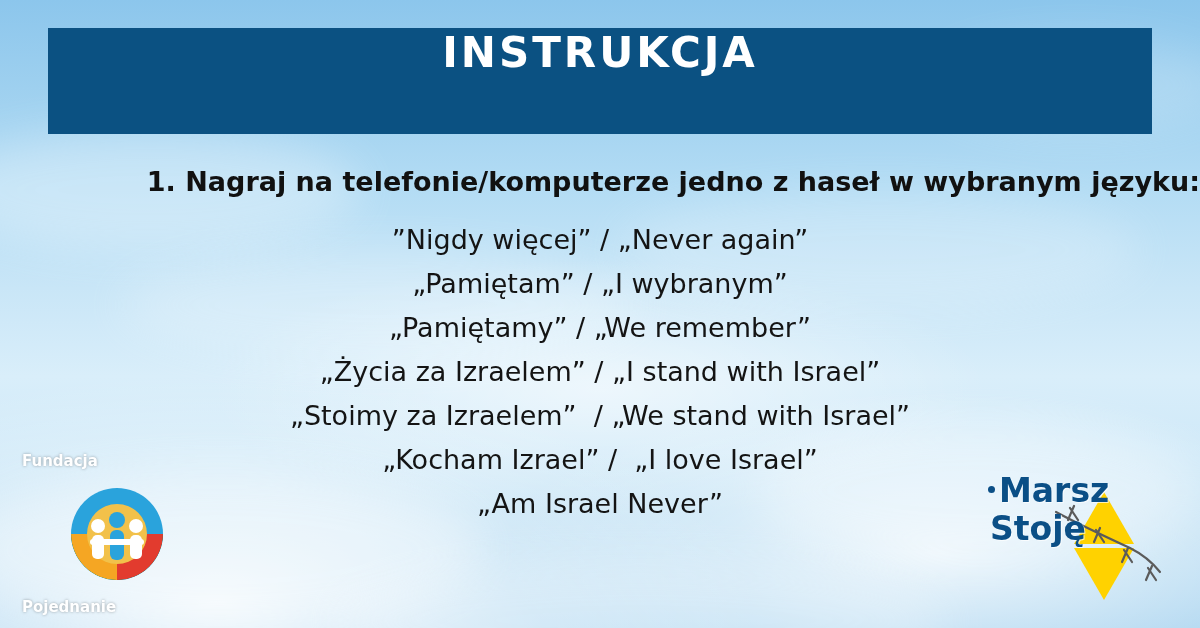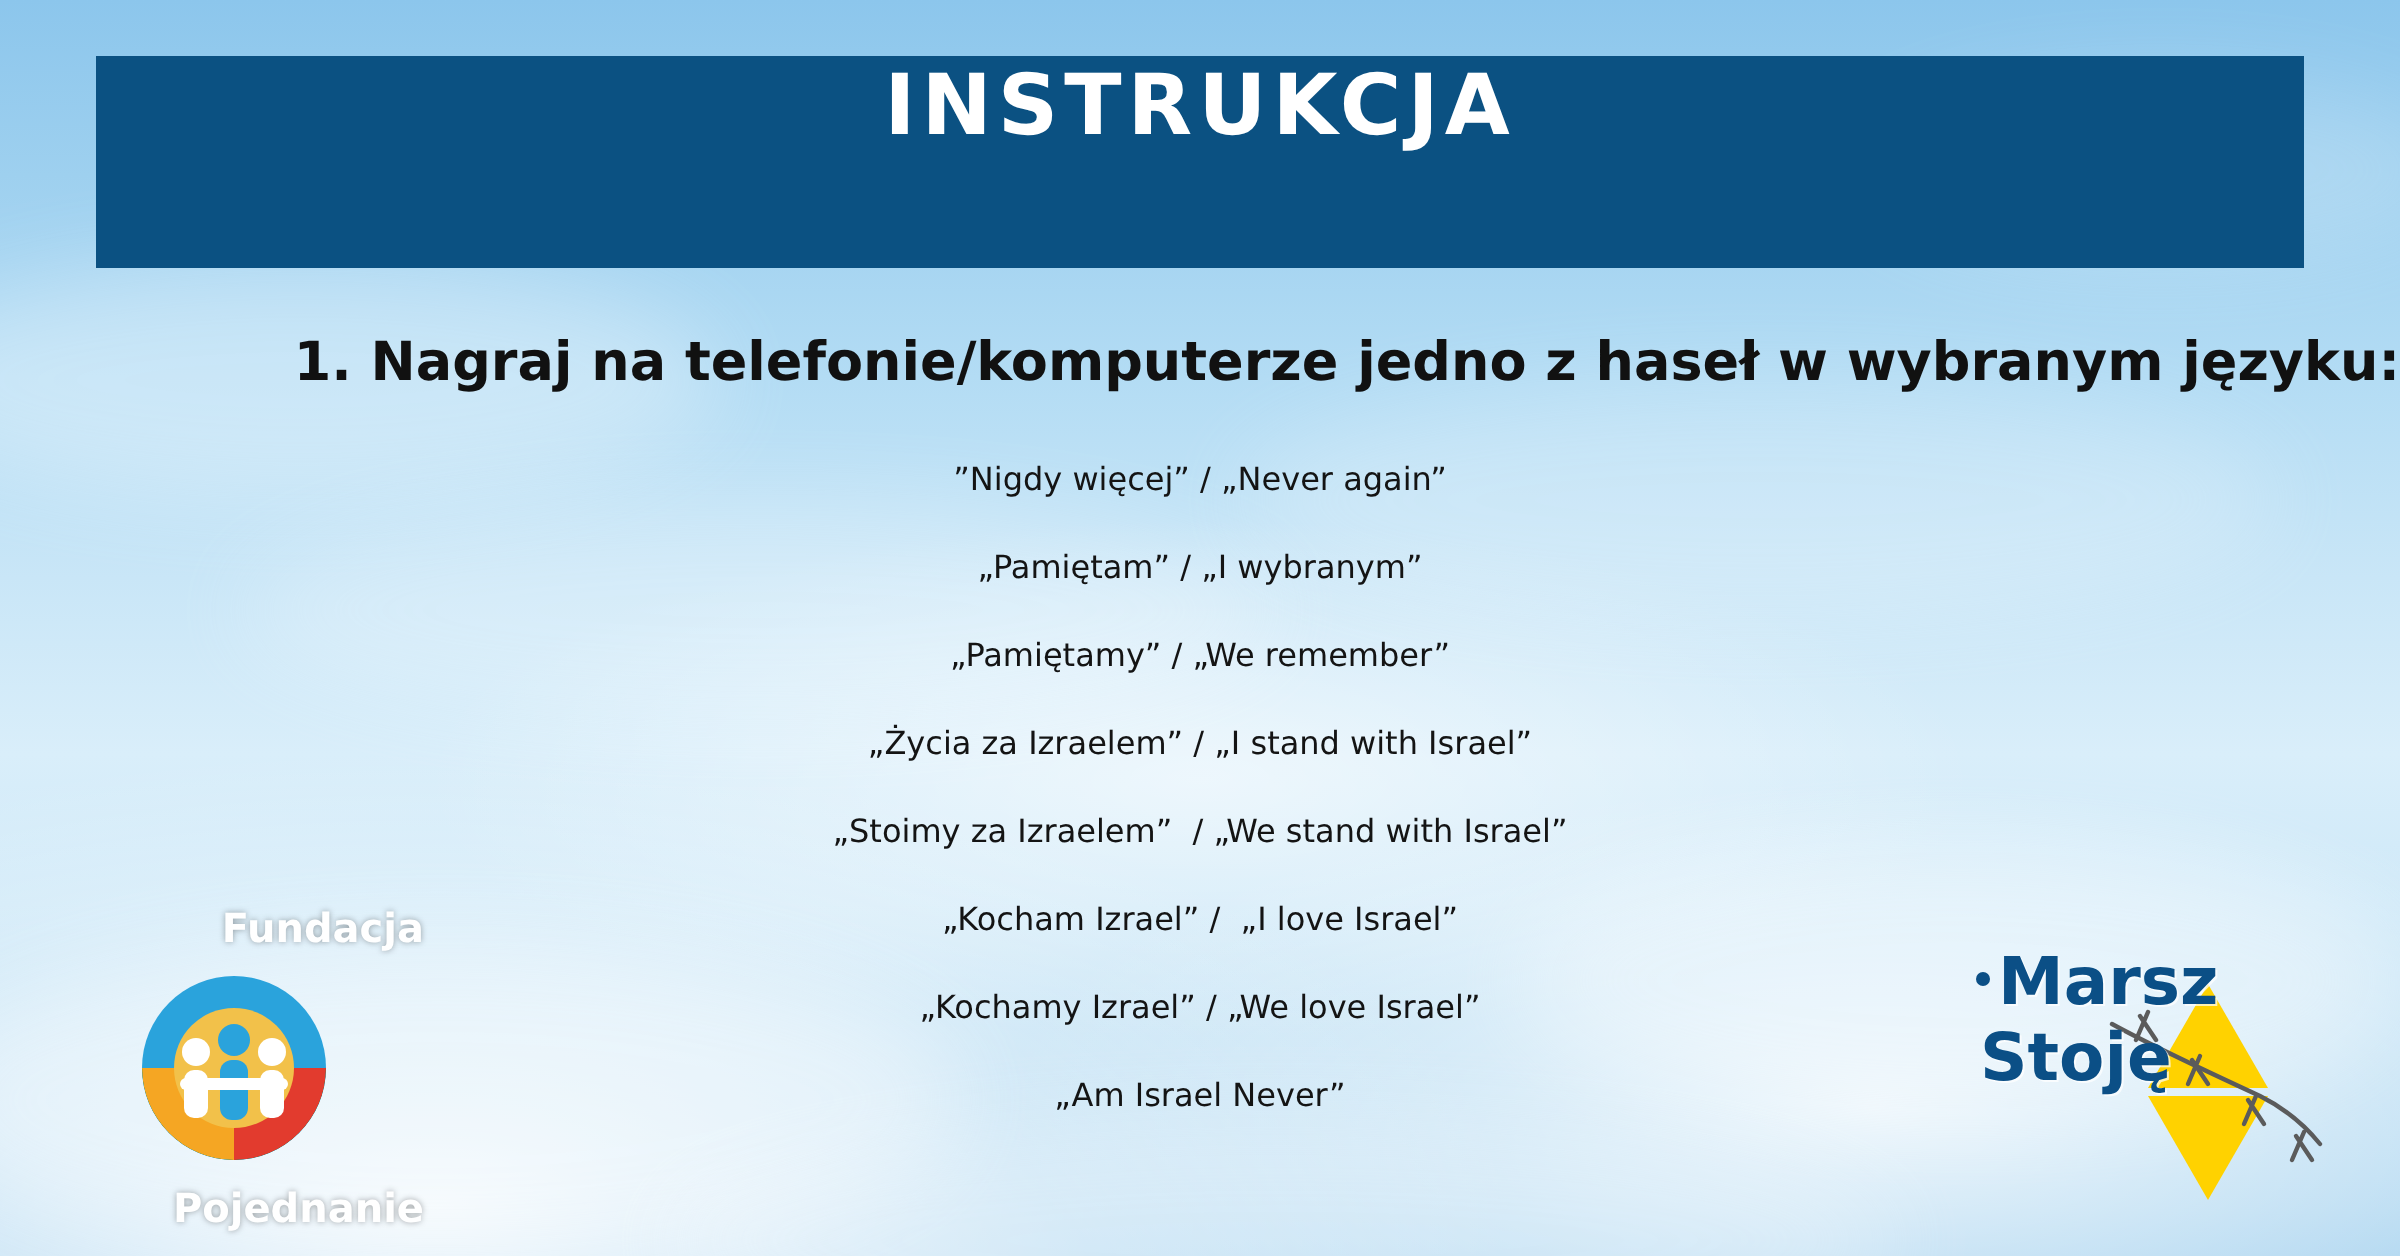--- a/index.html
+++ b/index.html
@@ -85,42 +85,42 @@
   
   .slogans {
     position: absolute;
     left: 0;
     top: 218px;
     width: 1200px;
     text-align: center;
   }
   .slogan {
     color: #141414;
-    font-size: 16px;
+    font-size: 27px;
     line-height: 44px;
     font-family: "DejaVu Sans", sans-serif;
     white-space: pre;
   }
 
   
   .foundation {
     position: absolute;
     left: 22px;
     bottom: 8px;
     width: 190px;
     height: 168px;
   }
   .foundation .f-top,
   .foundation .f-bottom {
     position: absolute;
     width: 190px;
-    text-align: right;
+    text-align: left;
     color: #ffffff;
     font-weight: bold;
-    font-size: 20px;
+    font-size: 15px;
     font-family: "DejaVu Sans", sans-serif;
     text-shadow: 0 0 3px rgba(0,0,0,.35);
   }
   .foundation .f-top { top: 0; }
   .foundation .f-bottom { bottom: 4px; }
   .f-emblem {
     position: absolute;
     left: 47px;
     top: 34px;
     width: 96px;
@@ -185,21 +185,20 @@
 
   <div class="instruction-line">1. Nagraj na telefonie/komputerze jedno z haseł w wybranym języku:</div>
 
   <div class="slogans">
     <div class="slogan">”Nigdy więcej” / „Never again”</div>
     <div class="slogan">„Pamiętam” / „I wybranym”</div>
     <div class="slogan">„Pamiętamy” / „We remember”</div>
     <div class="slogan">„Życia za Izraelem” / „I stand with Israel”</div>
     <div class="slogan">„Stoimy za Izraelem”  / „We stand with Israel”</div>
     <div class="slogan">„Kocham Izrael” /  „I love Israel”</div>
-    <div class="slogan">„Kochamy Izrael” / „We love Israel”</div>
     <div class="slogan">„Am Israel Never”</div>
   </div>
 
   <div class="foundation">
     <div class="f-top">Fundacja</div>
     <div class="f-emblem">
       <svg viewBox="0 0 96 96" width="96" height="96" aria-hidden="true">
         <defs>
           <clipPath id="circClip">
               <circle cx="48" cy="48" r="46"></circle>

